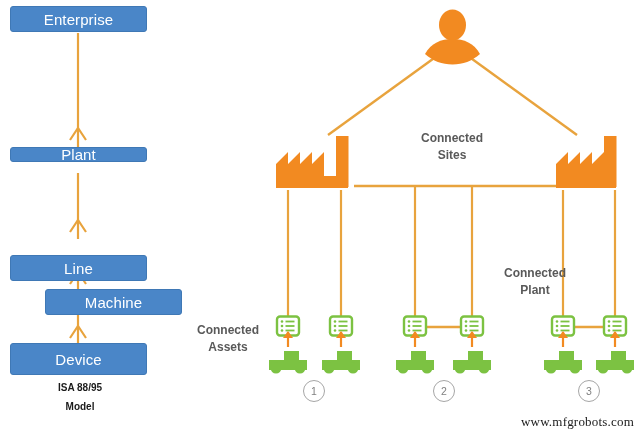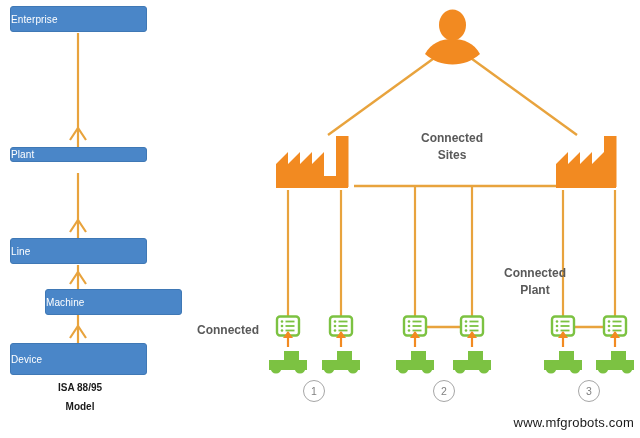--- a/index.html
+++ b/index.html
@@ -24,24 +24,25 @@
     top: 0;
     width: 640px;
     height: 438px;
   }
   .box-label {
     position: absolute;
     background: #4a86c8;
     border: 1px solid #3f78b5;
     border-radius: 3px;
     color: #ffffff;
-    font-size: 10px;
+    font-size: 15px;
     font-weight: 400;
     display: flex;
     align-items: center;
+    justify-content: center;
     letter-spacing: 0.1px;
     box-sizing: border-box;
   }
   .model-caption {
     position: absolute;
     width: 160px;
     left: 0px;
     top: 378px;
     text-align: center;
     color: #1a1a1a;
@@ -54,21 +55,21 @@
     text-align: center;
     color: #595959;
     font-size: 12px;
     font-weight: 700;
     line-height: 17px;
   }
   .watermark {
     position: absolute;
     right: 6px;
     bottom: 8px;
-    font-family: Liberation Sans, sans-serif;
+    font-family: Liberation Serif, serif;
     font-size: 13px;
     color: #1a1a1a;
     letter-spacing: 0.2px;
   }
   .group-num {
     position: absolute;
     width: 22px;
     height: 22px;
     border: 1.6px solid #a6a6a6;
     border-radius: 50%;
@@ -204,21 +205,21 @@
   </svg>
 
   <div class="box-label" style="left:10px; top:6px; width:137px; height:26px;">
     <span>Enterprise</span>
   </div>
 
   <div class="box-label" style="left:10px; top:147px; width:137px; height:15px;">
     <span>Plant</span>
   </div>
 
-  <div class="box-label" style="left:10px; top:238px; width:137px; height:26px;">
+  <div class="box-label" style="left:10px; top:255px; width:137px; height:26px;">
     <span>Line</span>
   </div>
 
   <div class="box-label" style="left:10px; top:289px; width:137px; height:26px;margin-left:35px;">
     <span>Machine</span>
   </div>
 
   <div class="box-label" style="left:10px; top:343px; width:137px; height:32px;">
     <span>Device</span>
   </div>
@@ -233,20 +234,21 @@
     <div>Sites</div>
   </div>
 
   <div class="diag-label" style="left:475px; top:265px; width:120px;">
     <div>Connected</div>
     <div>Plant</div>
   </div>
 
   <div class="diag-label" style="left:178px; top:322px; width:100px;">
     <div>Connected</div>
+    <div>Assets</div>
   </div>
 
   <div class="group-num" style="left:303px; top:380px;">
     <span>1</span>
   </div>
   <div class="group-num" style="left:433px; top:380px;">
     <span>2</span>
   </div>
   <div class="group-num" style="left:578px; top:380px;">
     <span>3</span>

